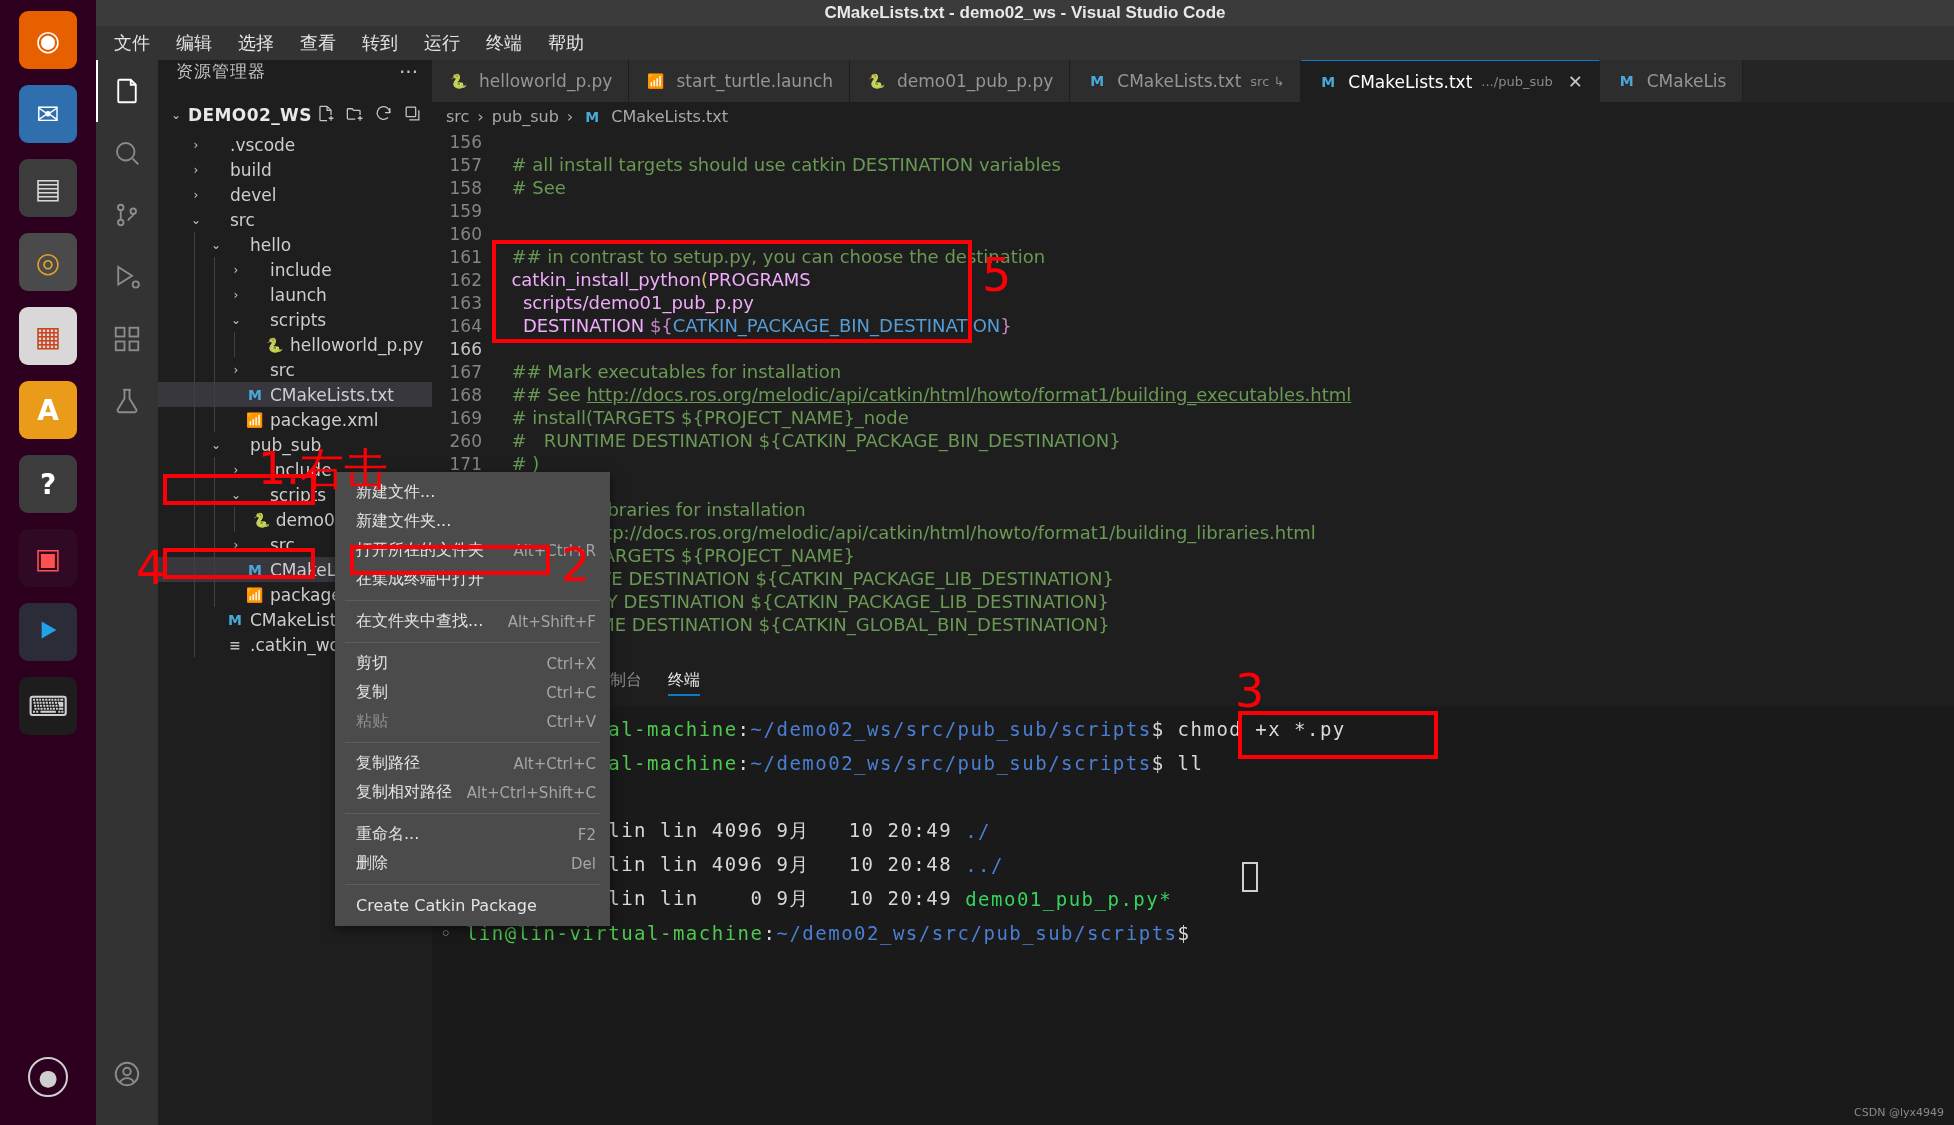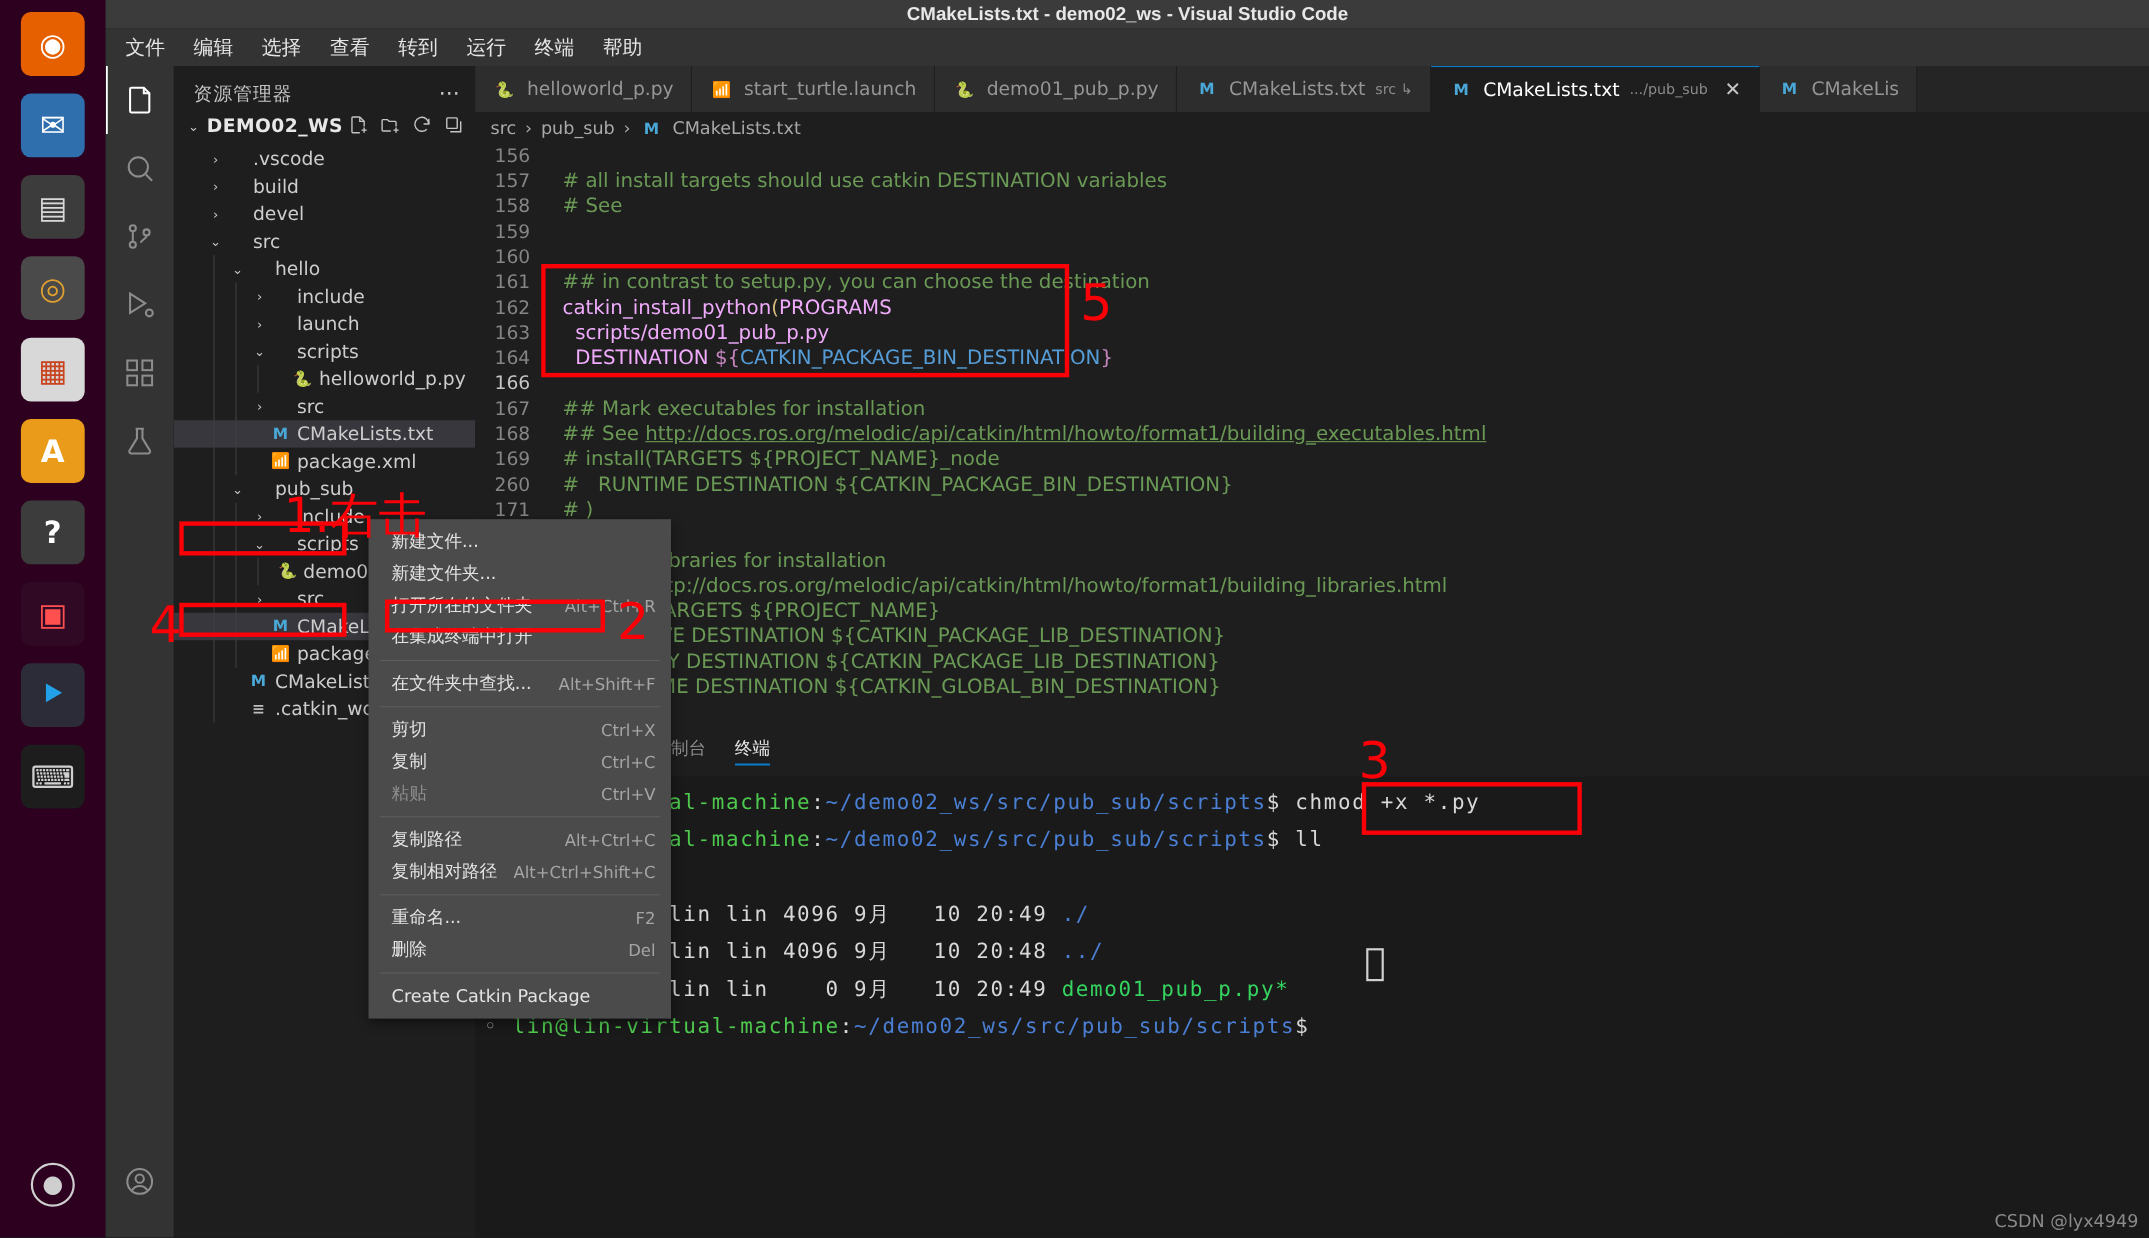--- a/index.html
+++ b/index.html
@@ -32,22 +32,22 @@
   #activitybar { position:absolute; left:96px; top:60px; width:62px; height:1065px;
      background:#333333; display:flex; flex-direction:column; align-items:center; }
   .act { width:62px; height:62px; display:flex; align-items:center; justify-content:center;
      color:#8c8c8c; }
   .act.active { color:#ffffff; box-shadow: inset 2px 0 0 #ffffff; }
   #activitybar .spacer { flex:1 1 auto; }
 
   
   #sidebar { position:absolute; left:158px; top:60px; width:274px; height:1065px;
      background:#1e1e1e; color:#cccccc; }
-  #sb-head { height:38px; display:flex; align-items:center; justify-content:space-between;
-     padding:12px 14px 0 18px; }
+  #sb-head { height:38px; display:flex; justify-content:space-between;
+     padding:0 14px 0 18px; }
   #sb-head .t { font-size:17px; color:#c3c3c3; letter-spacing:1px;}
   #sb-head .dots { font-size:20px; color:#c3c3c3; }
   #sb-root { height:34px; display:flex; align-items:center; justify-content:space-between;
      padding:0 10px 0 10px;}
   #sb-root .lbl { font-size:17px; font-weight:bold; color:#e8e8e8; letter-spacing:.4px;text-align:right;}
   #sb-root .acts { display:flex; gap:10px; color:#c5c5c5; }
   .trow { height:25px; display:flex; align-items:center; font-size:17px; color:#cdcdcd;
      white-space:nowrap; position:relative; }
   .trow.sel { background:#37373d; }
   .chev { width:16px; display:inline-block; color:#c5c5c5; font-size:12px; text-align:center;}
@@ -111,21 +111,21 @@
   .mrow.dim { color:#8e8e8e; }
   .msep { height:1px; background:#5e5e5e; margin:6px 10px; }
 
   
   .redbox { position:absolute; border:4px solid #fb0007; z-index:60; }
   .rednum { position:absolute; color:#fb0007; font-size:46px; z-index:60;
      font-family:"DejaVu Sans", sans-serif; line-height:1;}
   .redtxt { position:absolute; color:#fb0007; font-size:44px; z-index:60; white-space:nowrap;}
 
   
-  #wm { position:absolute; right:10px; bottom:6px; color:#8a8a8a; font-size:16px; z-index:70;}
+  #wm { position:absolute; right:10px; bottom:6px; color:#8a8a8a; font-size:11px; z-index:70;}
   
   #caret { position:absolute; left:1242px; top:862px; width:16px; height:30px;
      border:2px solid #d0d0d0; z-index:30;}
 </style>
 </head>
 <body>
 
 <div id="root">
 
   <div id="launcher">

